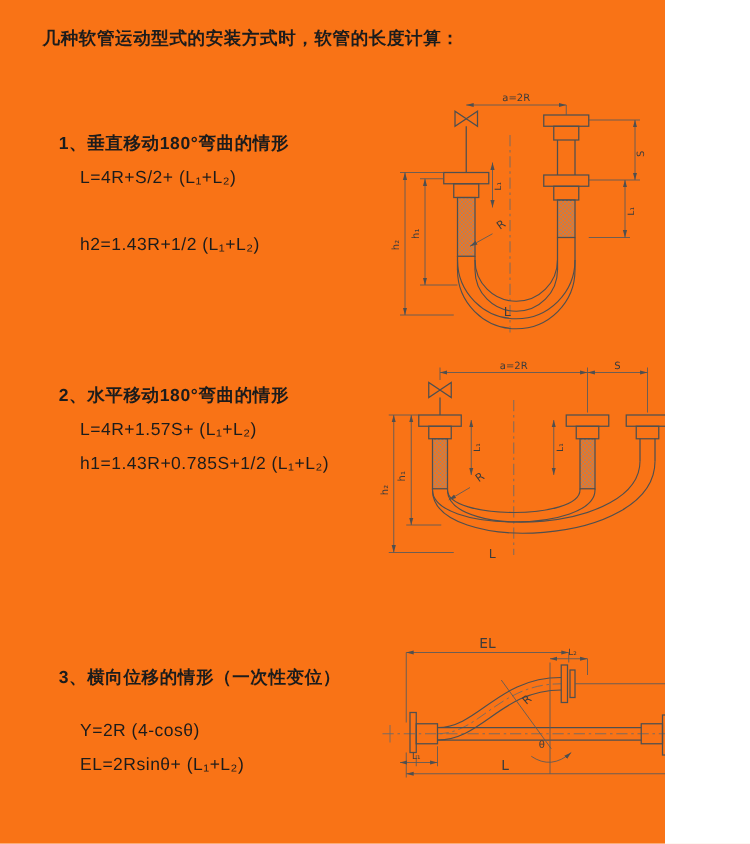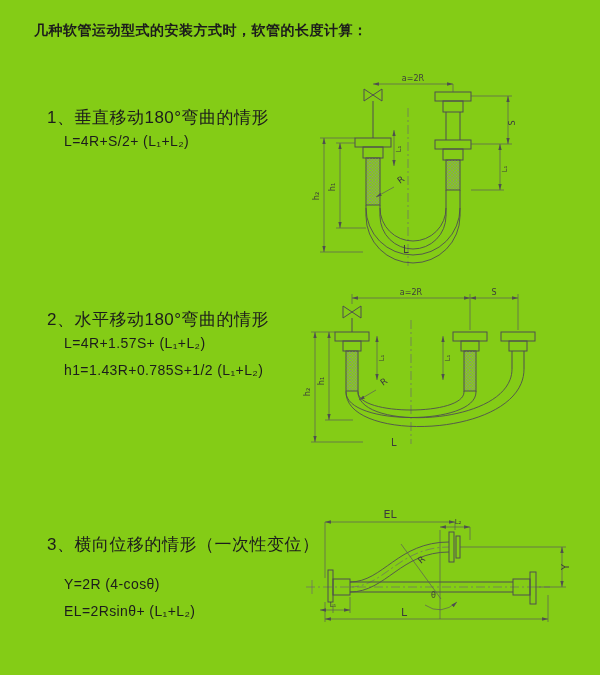--- a/index.html
+++ b/index.html
@@ -1,32 +1,33 @@
 <!DOCTYPE html>
 <html><head>
 <meta charset="utf-8">
 <style>
   html,body{margin:0;padding:0;background:#fff;}
-  .page{position:relative;width:600px;height:675px;background:#84cc16;overflow:hidden;
+  .page{position:relative;width:532px;height:675px;background:#f97316;overflow:hidden;
         font-family:"Liberation Sans","DejaVu Sans",sans-serif;color:#1c1c1c;}
   .title{position:absolute;left:34px;top:22px;font-size:14px;font-weight:600;letter-spacing:.5px;}
-  .heading{position:absolute;font-size:17px;font-weight:400;letter-spacing:.5px;}
+  .heading{position:absolute;font-size:14px;font-weight:700;letter-spacing:.5px;}
   .formula{position:absolute;font-size:14px;font-weight:400;letter-spacing:.4px;}
   svg{position:absolute;}
   svg text{font-family:"DejaVu Sans","Liberation Sans",sans-serif;fill:#3c3c3c;}
 </style>
 </head>
 <body>
 
 <div class="page">
 
   <div class="title">几种软管运动型式的安装方式时，软管的长度计算：</div>
 
   <div class="heading" style="left:47px;top:106px">1、垂直移动180°弯曲的情形</div>
   <div class="formula" style="left:64px;top:133px">L=4R+S/2+ (L₁+L₂)</div>
+  <div class="formula" style="left:64px;top:187px">h2=1.43R+1/2 (L₁+L₂)</div>
 
   <div class="heading" style="left:47px;top:308px">2、水平移动180°弯曲的情形</div>
   <div class="formula" style="left:64px;top:335px">L=4R+1.57S+ (L₁+L₂)</div>
   <div class="formula" style="left:64px;top:362px">h1=1.43R+0.785S+1/2 (L₁+L₂)</div>
 
   <div class="heading" style="left:47px;top:533px">3、横向位移的情形（一次性变位）</div>
   <div class="formula" style="left:64px;top:576px">Y=2R (4-cosθ)</div>
   <div class="formula" style="left:64px;top:603px">EL=2Rsinθ+ (L₁+L₂)</div>
 
   <svg style="left:308px;top:70px" width="285" height="200" viewBox="0 0 285 200">

